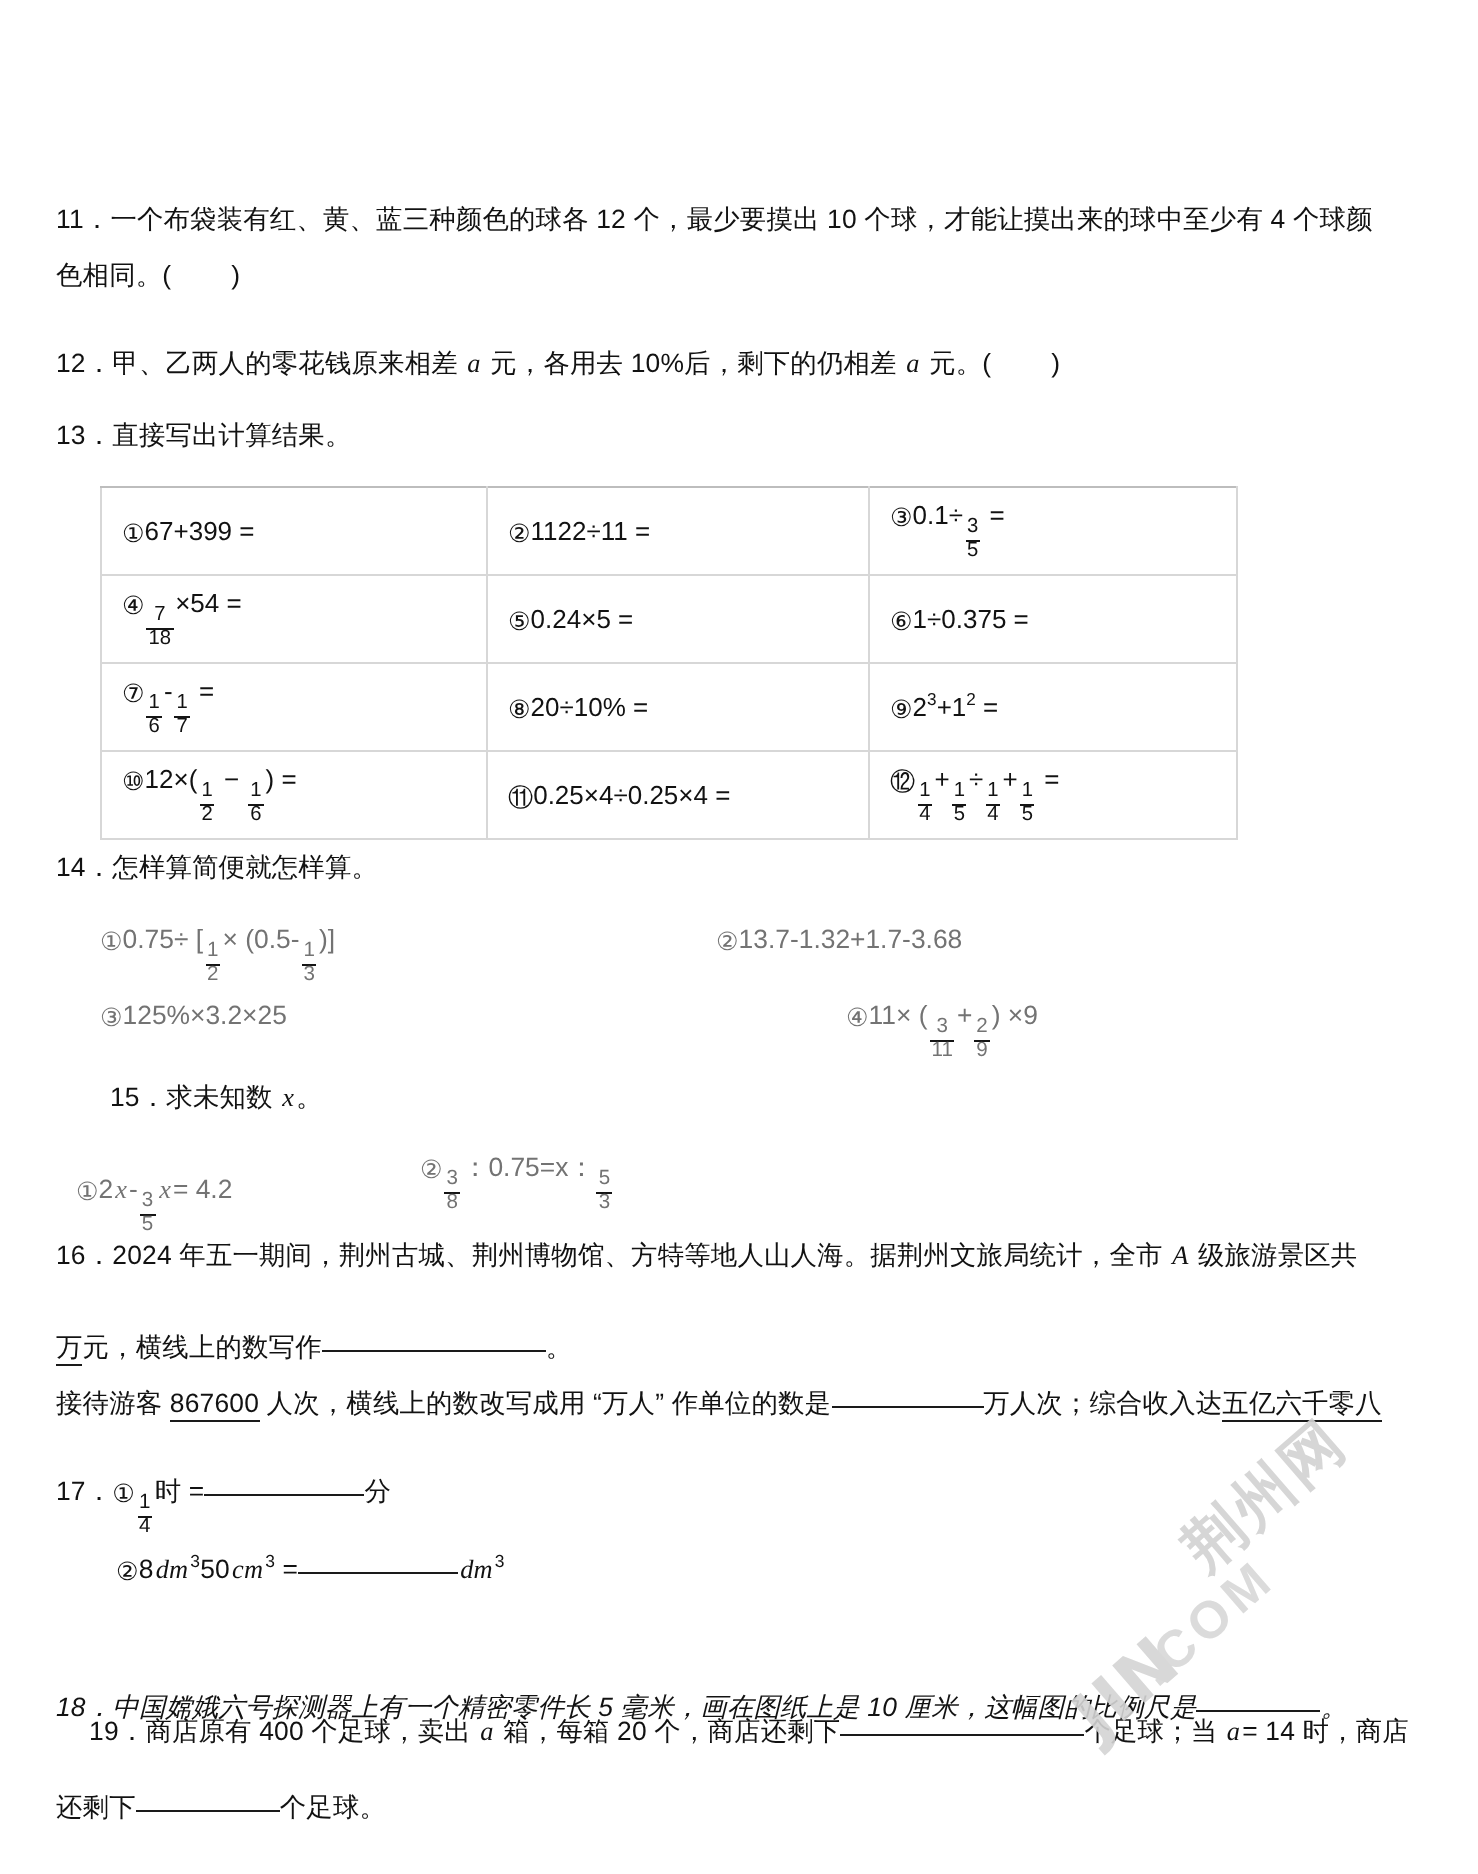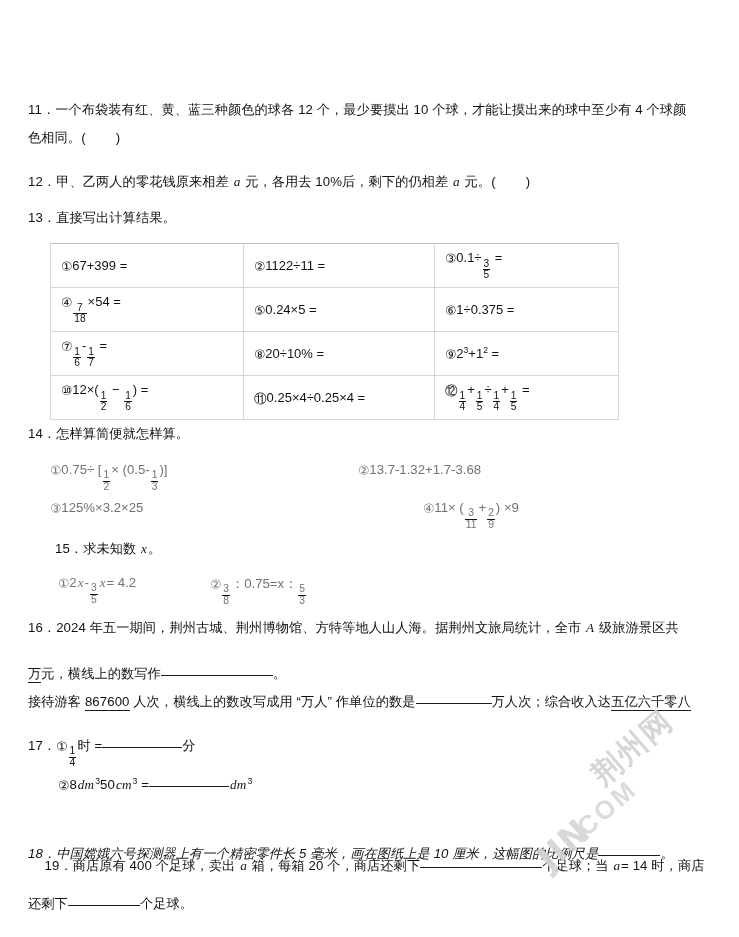--- a/index.html
+++ b/index.html
@@ -296,21 +296,21 @@
     </span>
   </div>
 
   <div class="q" style="top:539px;margin-left:27px;">
     <span class="qline">
       <span class="num">15．</span><span>求未知数 </span><span class="ital">x</span><span>。</span>
     </span>
   </div>
 
   <div class="ex-row" style="top:575px;height:30px;">
-    <span class="ex-item" style="left:30px;">
+    <span class="ex-item" style="left:10px;margin-top:12px;">
       <span class="circnum">①</span><span>2</span><span class="ital">x</span><span>-</span><span class="frac">
           <span class="n">3</span>
           <span class="d">5</span>
         </span><span class="ital">x</span><span>= 4.2</span>
     </span>
     <span class="ex-item" style="left:182px;">
       <span class="circnum">②</span><span class="frac">
           <span class="n">3</span>
           <span class="d">8</span>
         </span><span>：0.75=x：</span><span class="frac">

